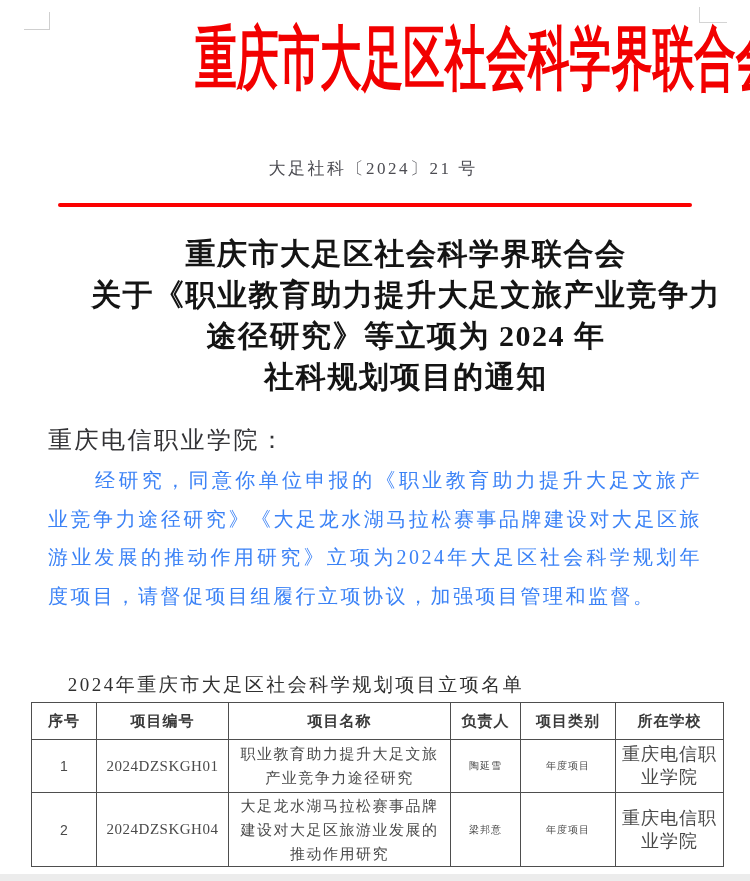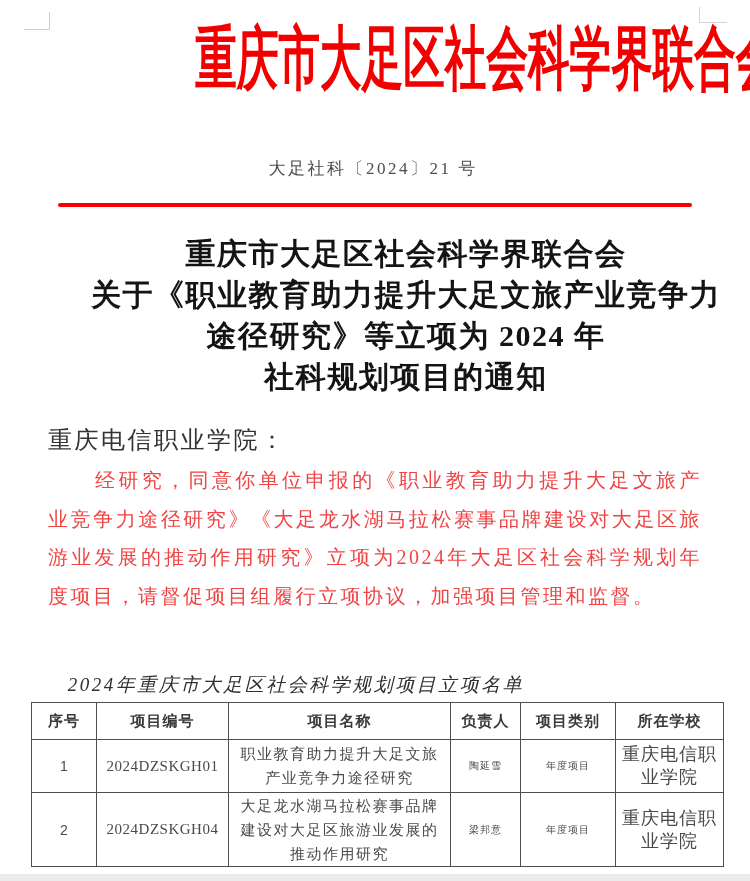--- a/index.html
+++ b/index.html
@@ -26,26 +26,26 @@
   .doc-title{
     position:absolute;top:233px;left:0;width:750px;text-align:center;
     font-weight:bold;font-size:30px;line-height:41px;letter-spacing:1.5px;color:#141414;padding-left:31px;
   }
   .salutation{
     position:absolute;top:424px;left:48px;
     font-size:24px;letter-spacing:2.5px;color:#333336;
   }
   .paragraph{
     position:absolute;top:461px;left:48px;width:654px;
-    font-size:20px;letter-spacing:2.5px;line-height:38.5px;color:#ef4444;
+    font-size:20px;letter-spacing:2.5px;line-height:38.5px;color:#3b82f6;
     text-align:justify;text-indent:47px;
   }
   .table-caption{
     position:absolute;top:672px;left:0;width:592px;text-align:center;
-    font-size:19px;letter-spacing:2.5px;color:#303030;font-style:italic;
+    font-size:19px;letter-spacing:2.5px;color:#303030;
   }
   .table-wrap{position:absolute;top:702px;left:31px;}
   table.projects{border-collapse:collapse;table-layout:fixed;width:692px;}
   table.projects th,table.projects td{
     border:1.6px solid #4e4e4e;text-align:center;vertical-align:middle;
     padding:0 6px;box-sizing:border-box;color:#4a4a4a;overflow:hidden;
   }
   table.projects thead th{height:37px;font-size:15px;font-weight:bold;color:#3a3a3a;letter-spacing:1px;}
   tr.row-1 td{height:53px;}
   tr.row-2 td{height:74px;}

